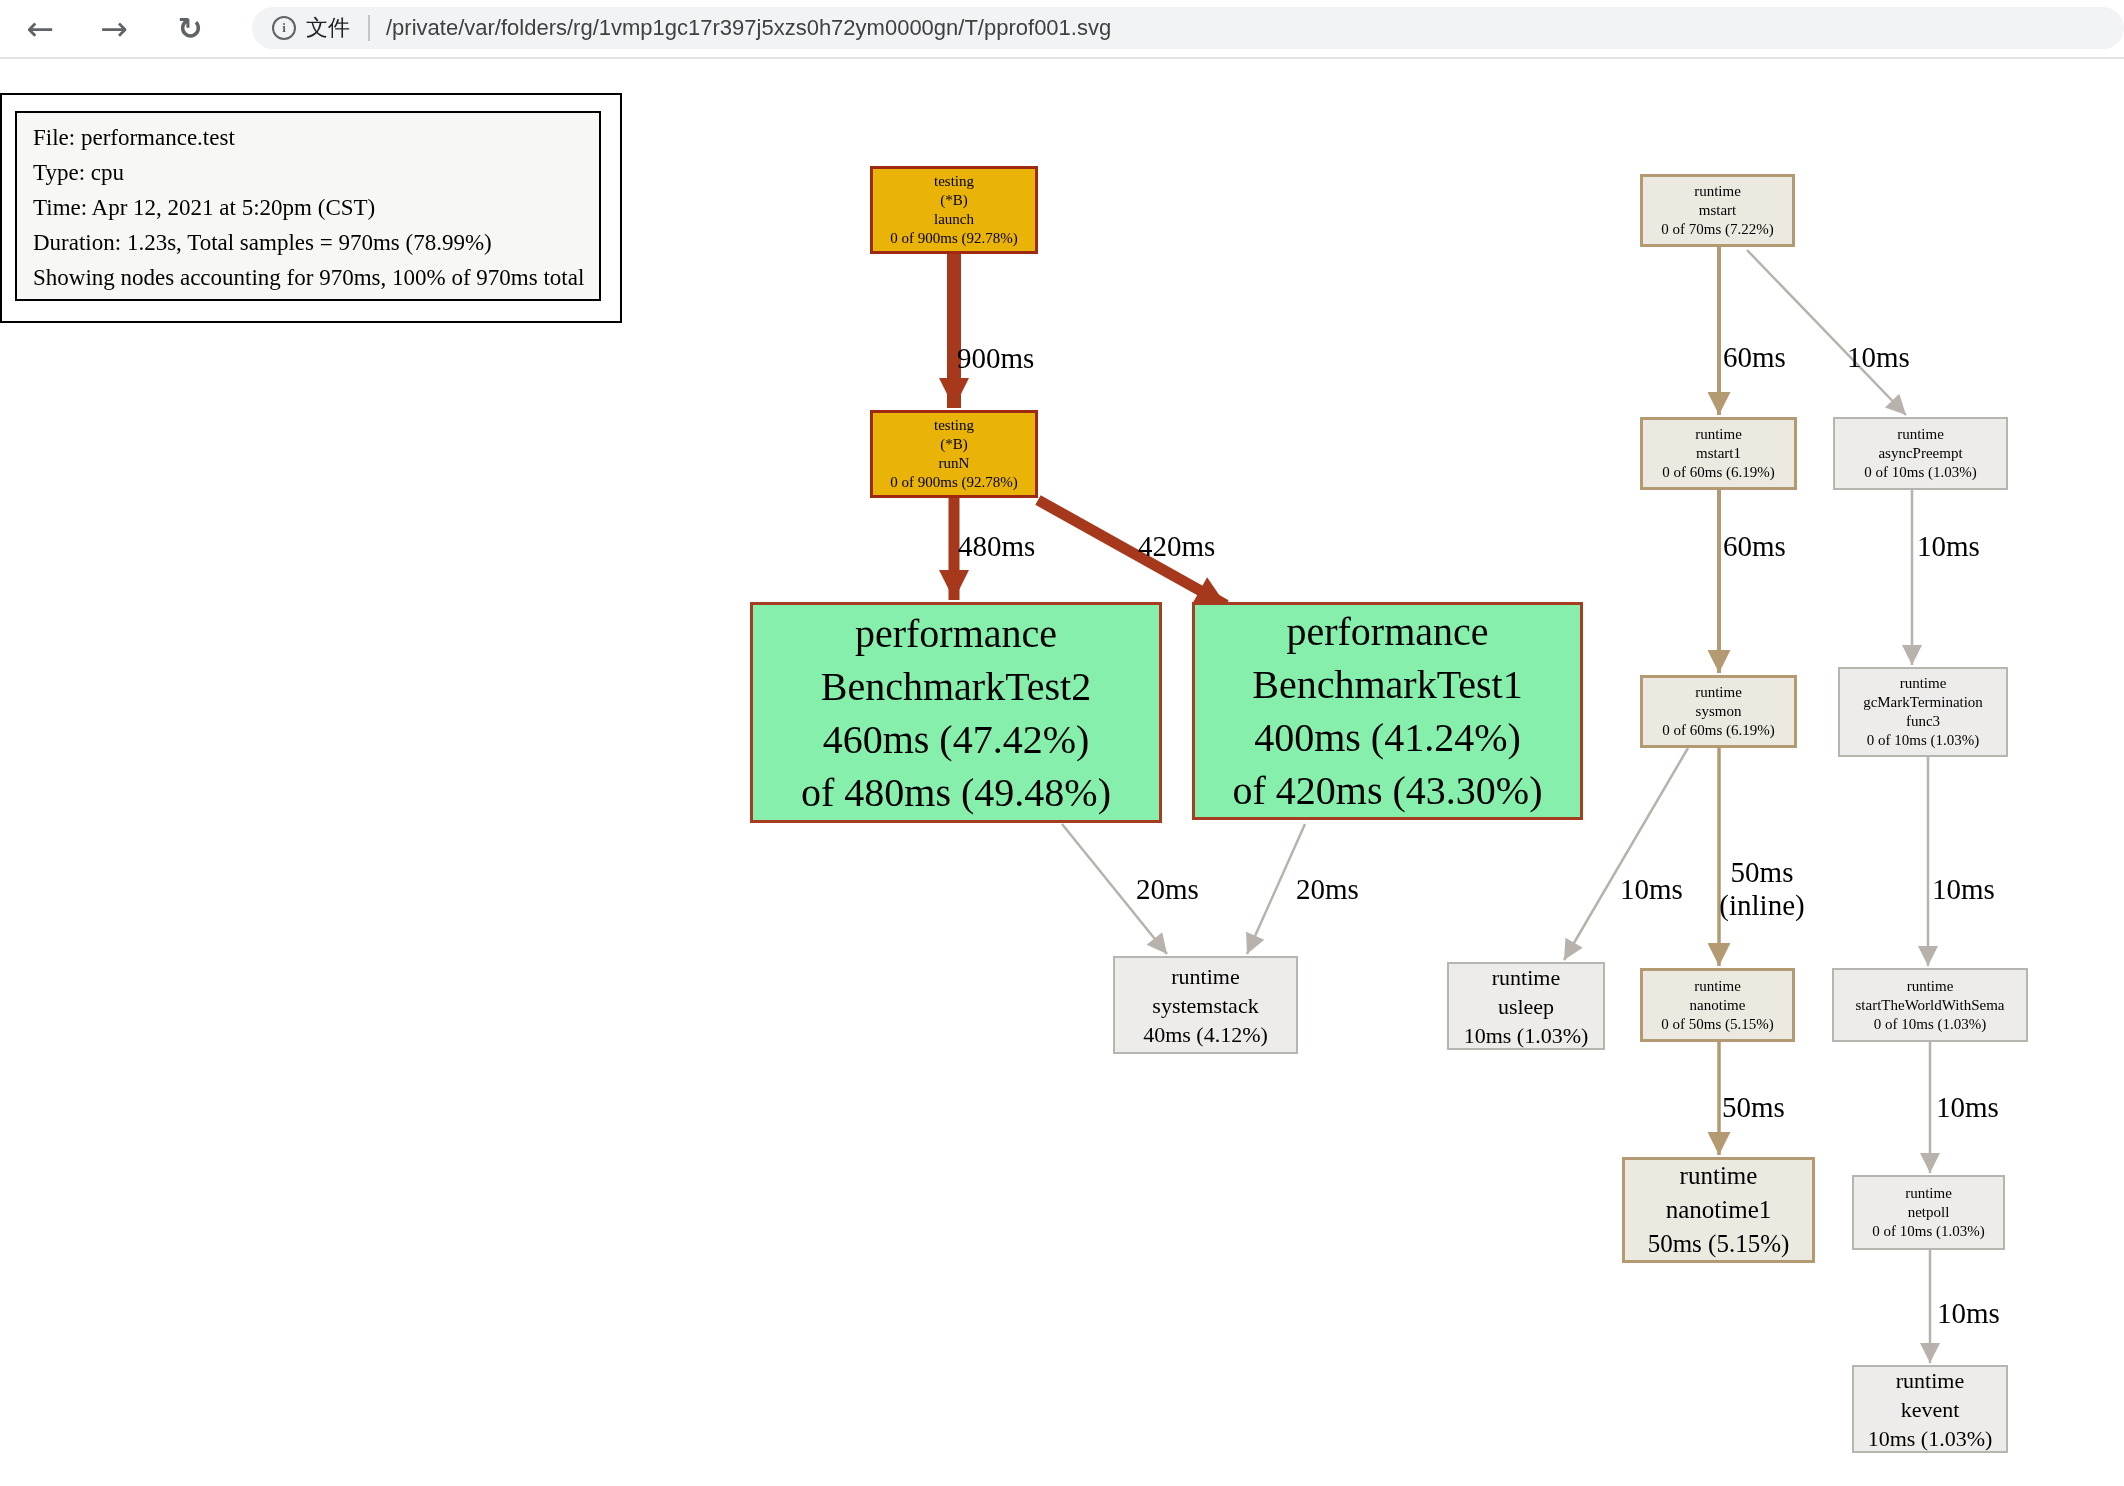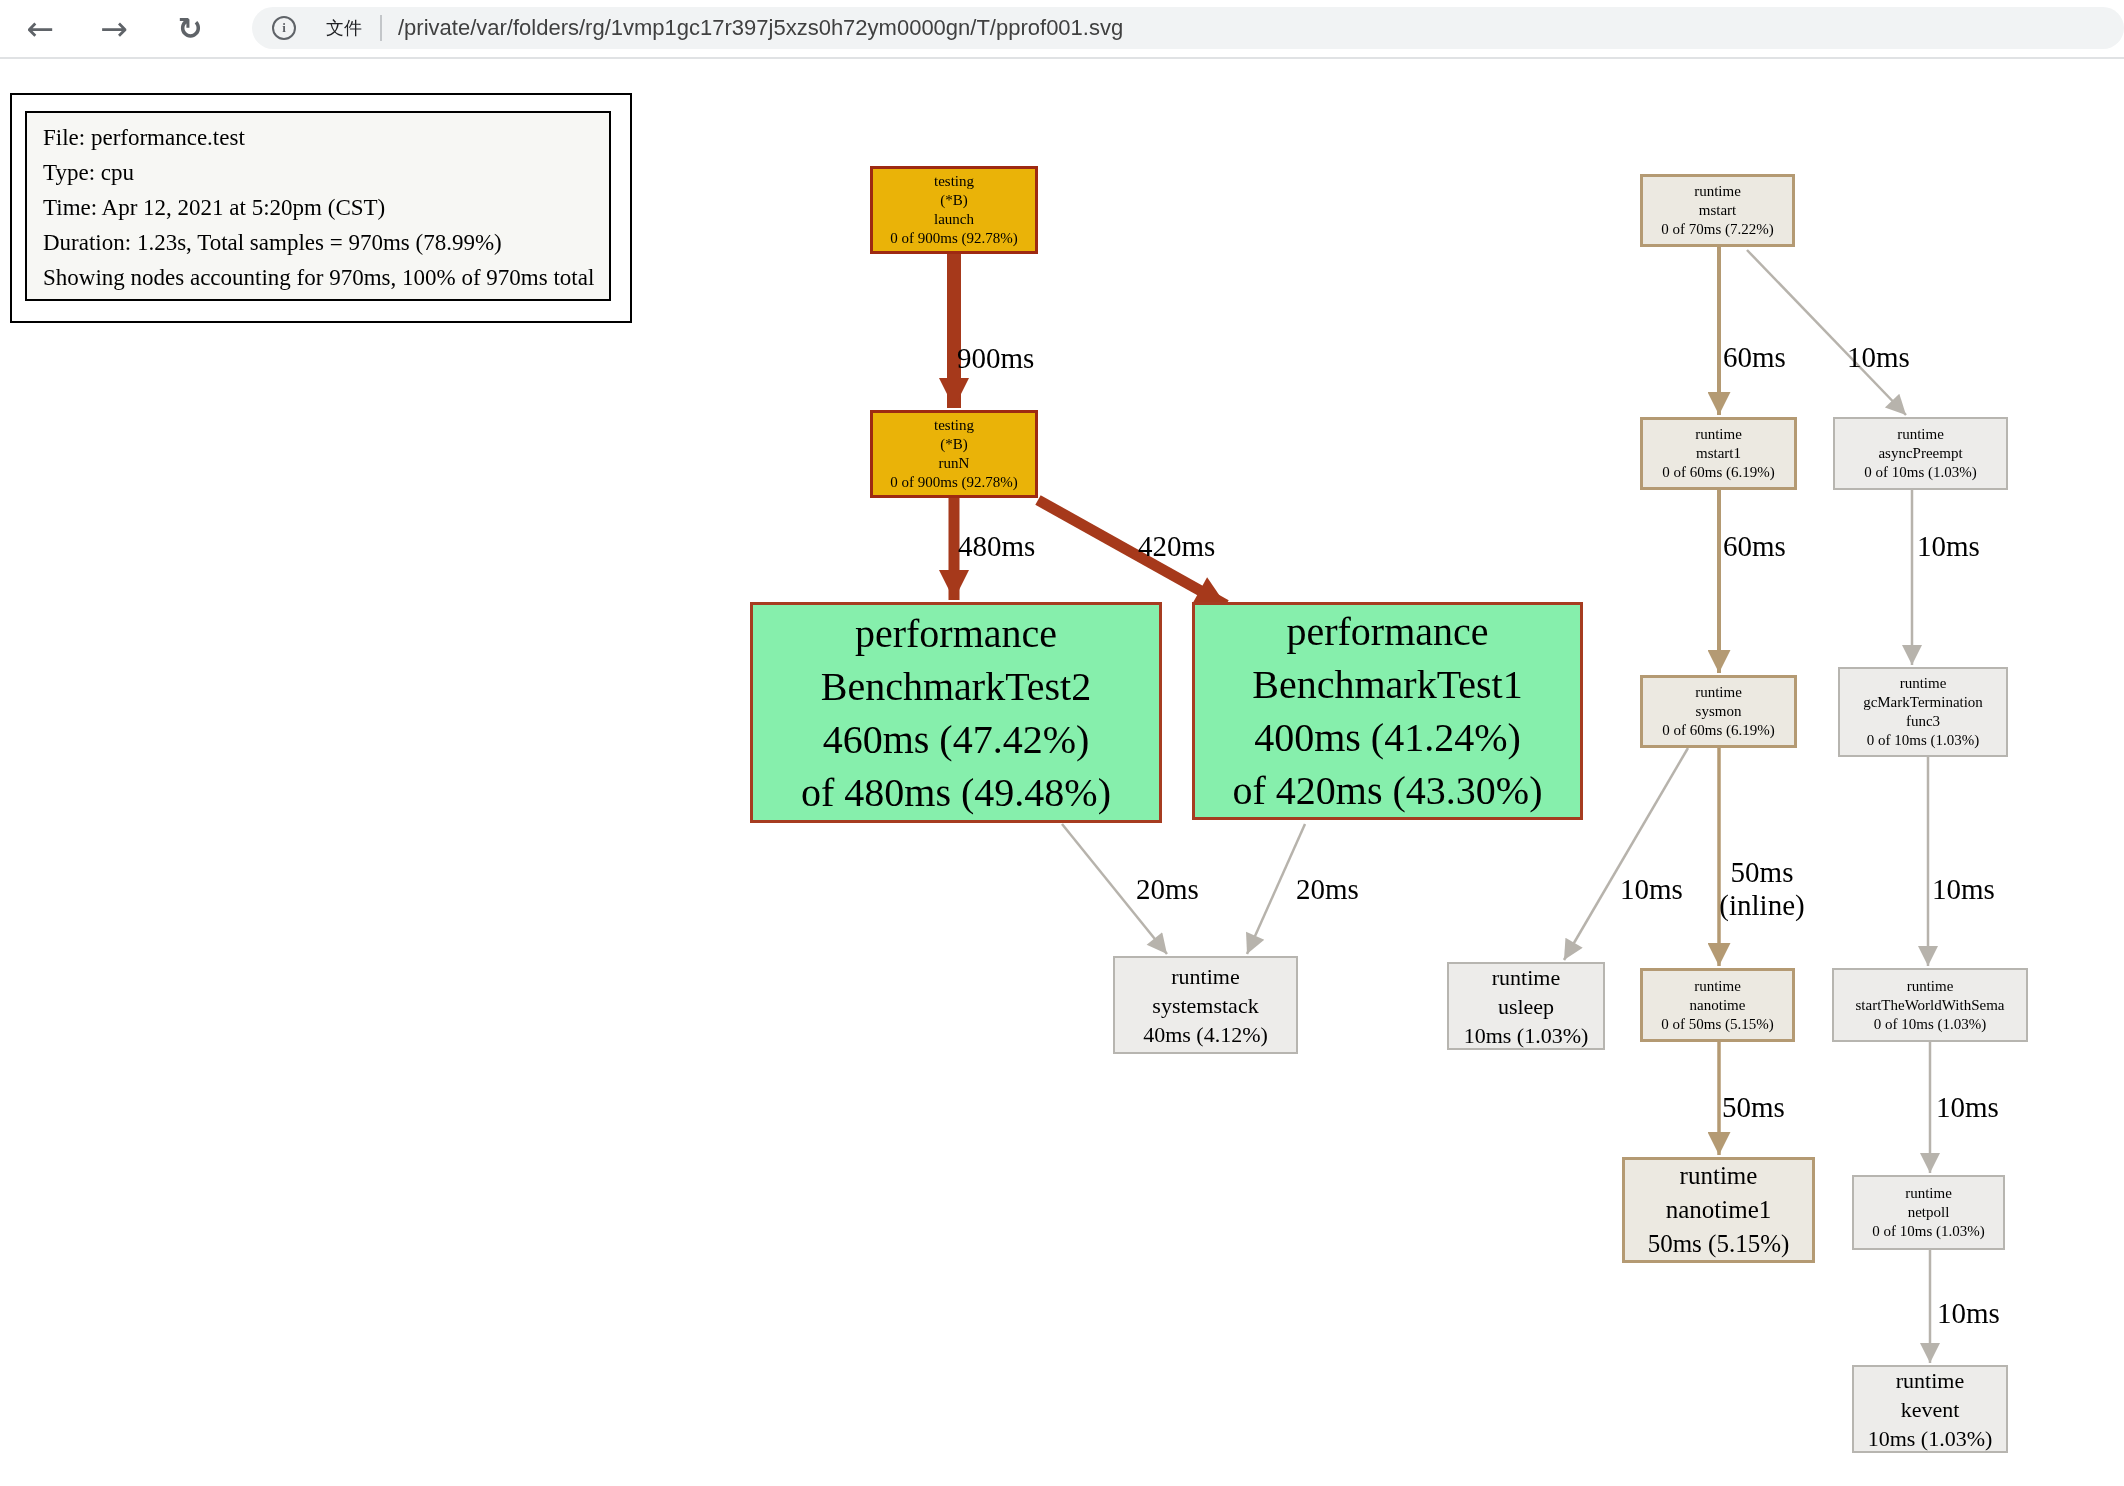--- a/index.html
+++ b/index.html
@@ -12,26 +12,26 @@
   .nav-btn{position:absolute;top:0;height:57px;display:flex;align-items:center;justify-content:center;
            color:#5f6368;cursor:pointer;background:none;border:none;font-family:"DejaVu Sans",sans-serif;}
   .nav-back{left:18px;width:44px;font-size:33px;}
   .nav-fwd{left:92px;width:44px;font-size:33px;}
   .nav-reload{left:168px;width:44px;font-size:30px;font-weight:bold;}
   .url-pill{position:absolute;left:252px;top:7px;width:1872px;height:42px;background:#f1f3f4;
             border-radius:21px;display:flex;align-items:center;}
   .info-icon{width:20px;height:20px;border:2px solid #5f6368;border-radius:50%;margin-left:20px;
              display:flex;align-items:center;justify-content:center;font-size:13px;font-weight:700;
              color:#5f6368;flex:0 0 auto;font-family:"Liberation Serif",serif;}
-  .scheme{margin-left:30px;font-size:18px;color:#202124;white-space:nowrap;}
+  .scheme{margin-left:10px;font-size:22px;color:#202124;white-space:nowrap;}
   .url-sep{width:2px;height:26px;background:#c3c6c9;margin:0 16px 0 18px;}
   .url-text{font-size:22px;color:#404040;white-space:nowrap;}
 
   
-  .legend-outer{position:absolute;left:10px;top:93px;width:618px;height:226px;background:#ffffff;
+  .legend-outer{position:absolute;left:0;top:93px;width:618px;height:226px;background:#ffffff;
                 border:2px solid #000;}
   .legend-inner{position:absolute;left:13px;top:16px;width:586px;height:190px;background:#f7f7f4;
                 border:2px solid #000;box-sizing:border-box;padding:7px 0 0 16px;}
   .legend-line{font-family:"Liberation Serif","DejaVu Serif",serif;font-size:23px;line-height:35px;
                color:#000;white-space:nowrap;}
 
   
   .edges{position:absolute;left:0;top:0;pointer-events:none;}
   .node{position:absolute;display:flex;flex-direction:column;justify-content:center;align-items:center;
         text-align:center;font-family:"Liberation Serif","DejaVu Serif",serif;color:#000;box-sizing:border-box;}

